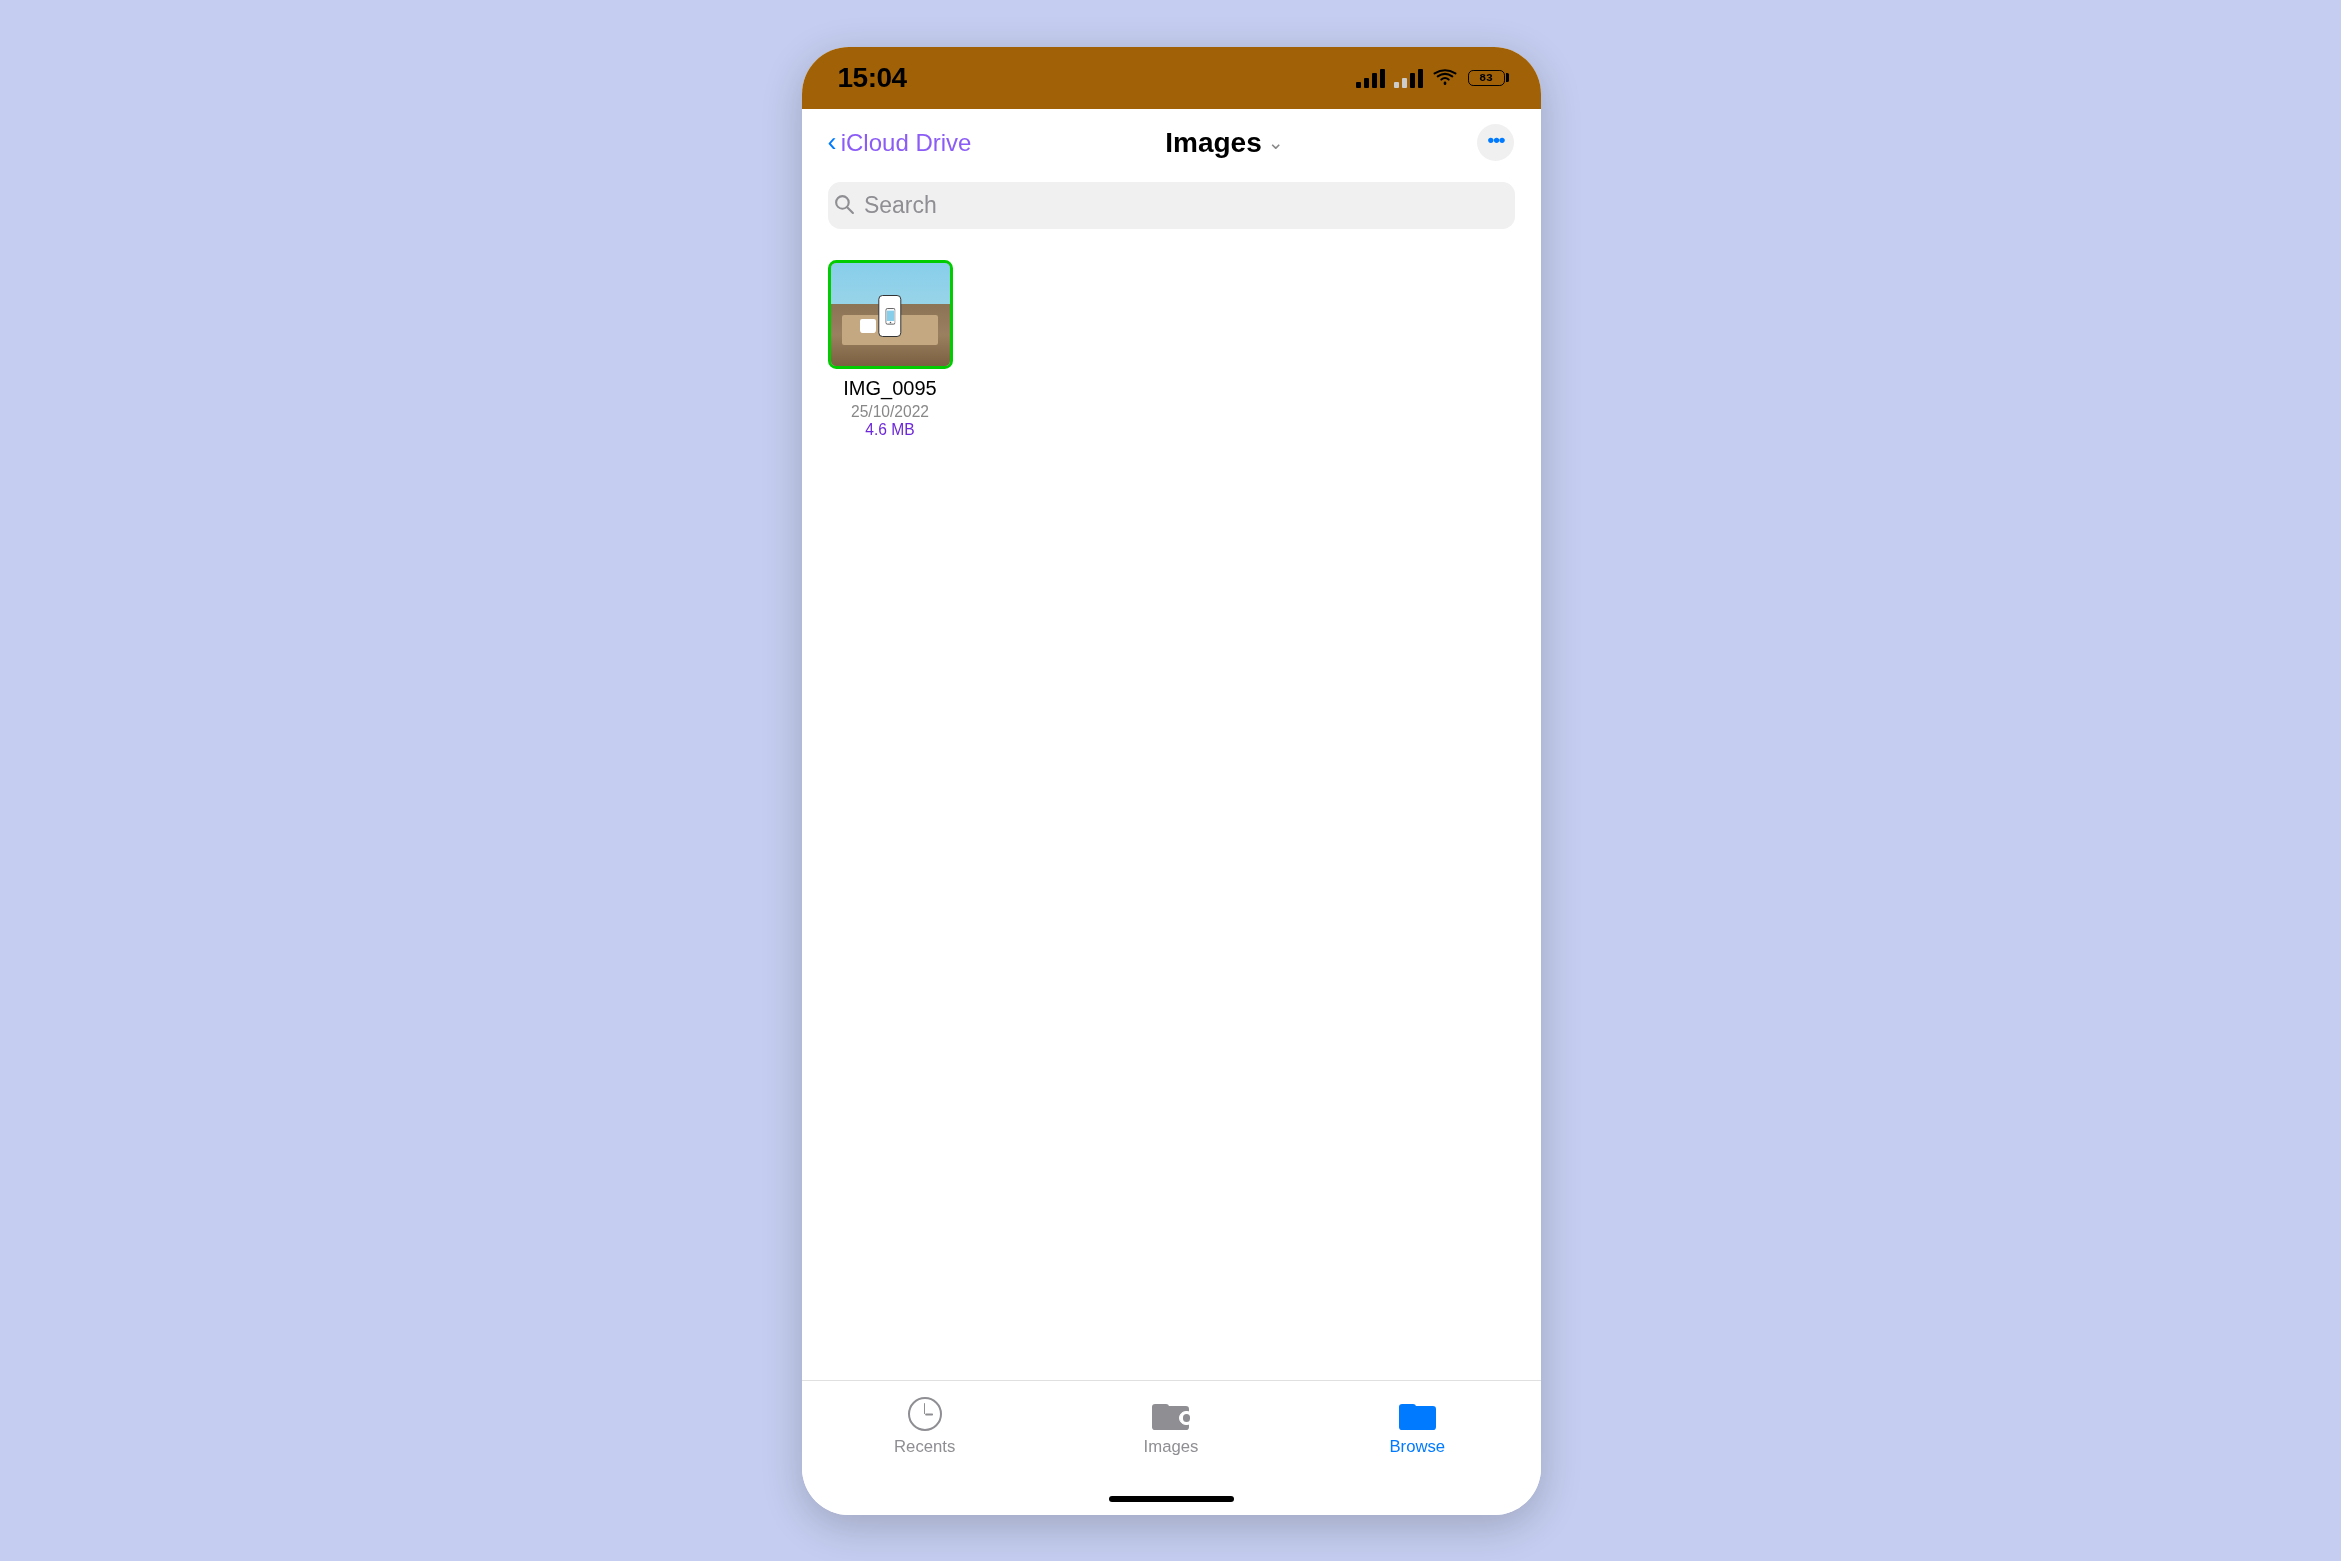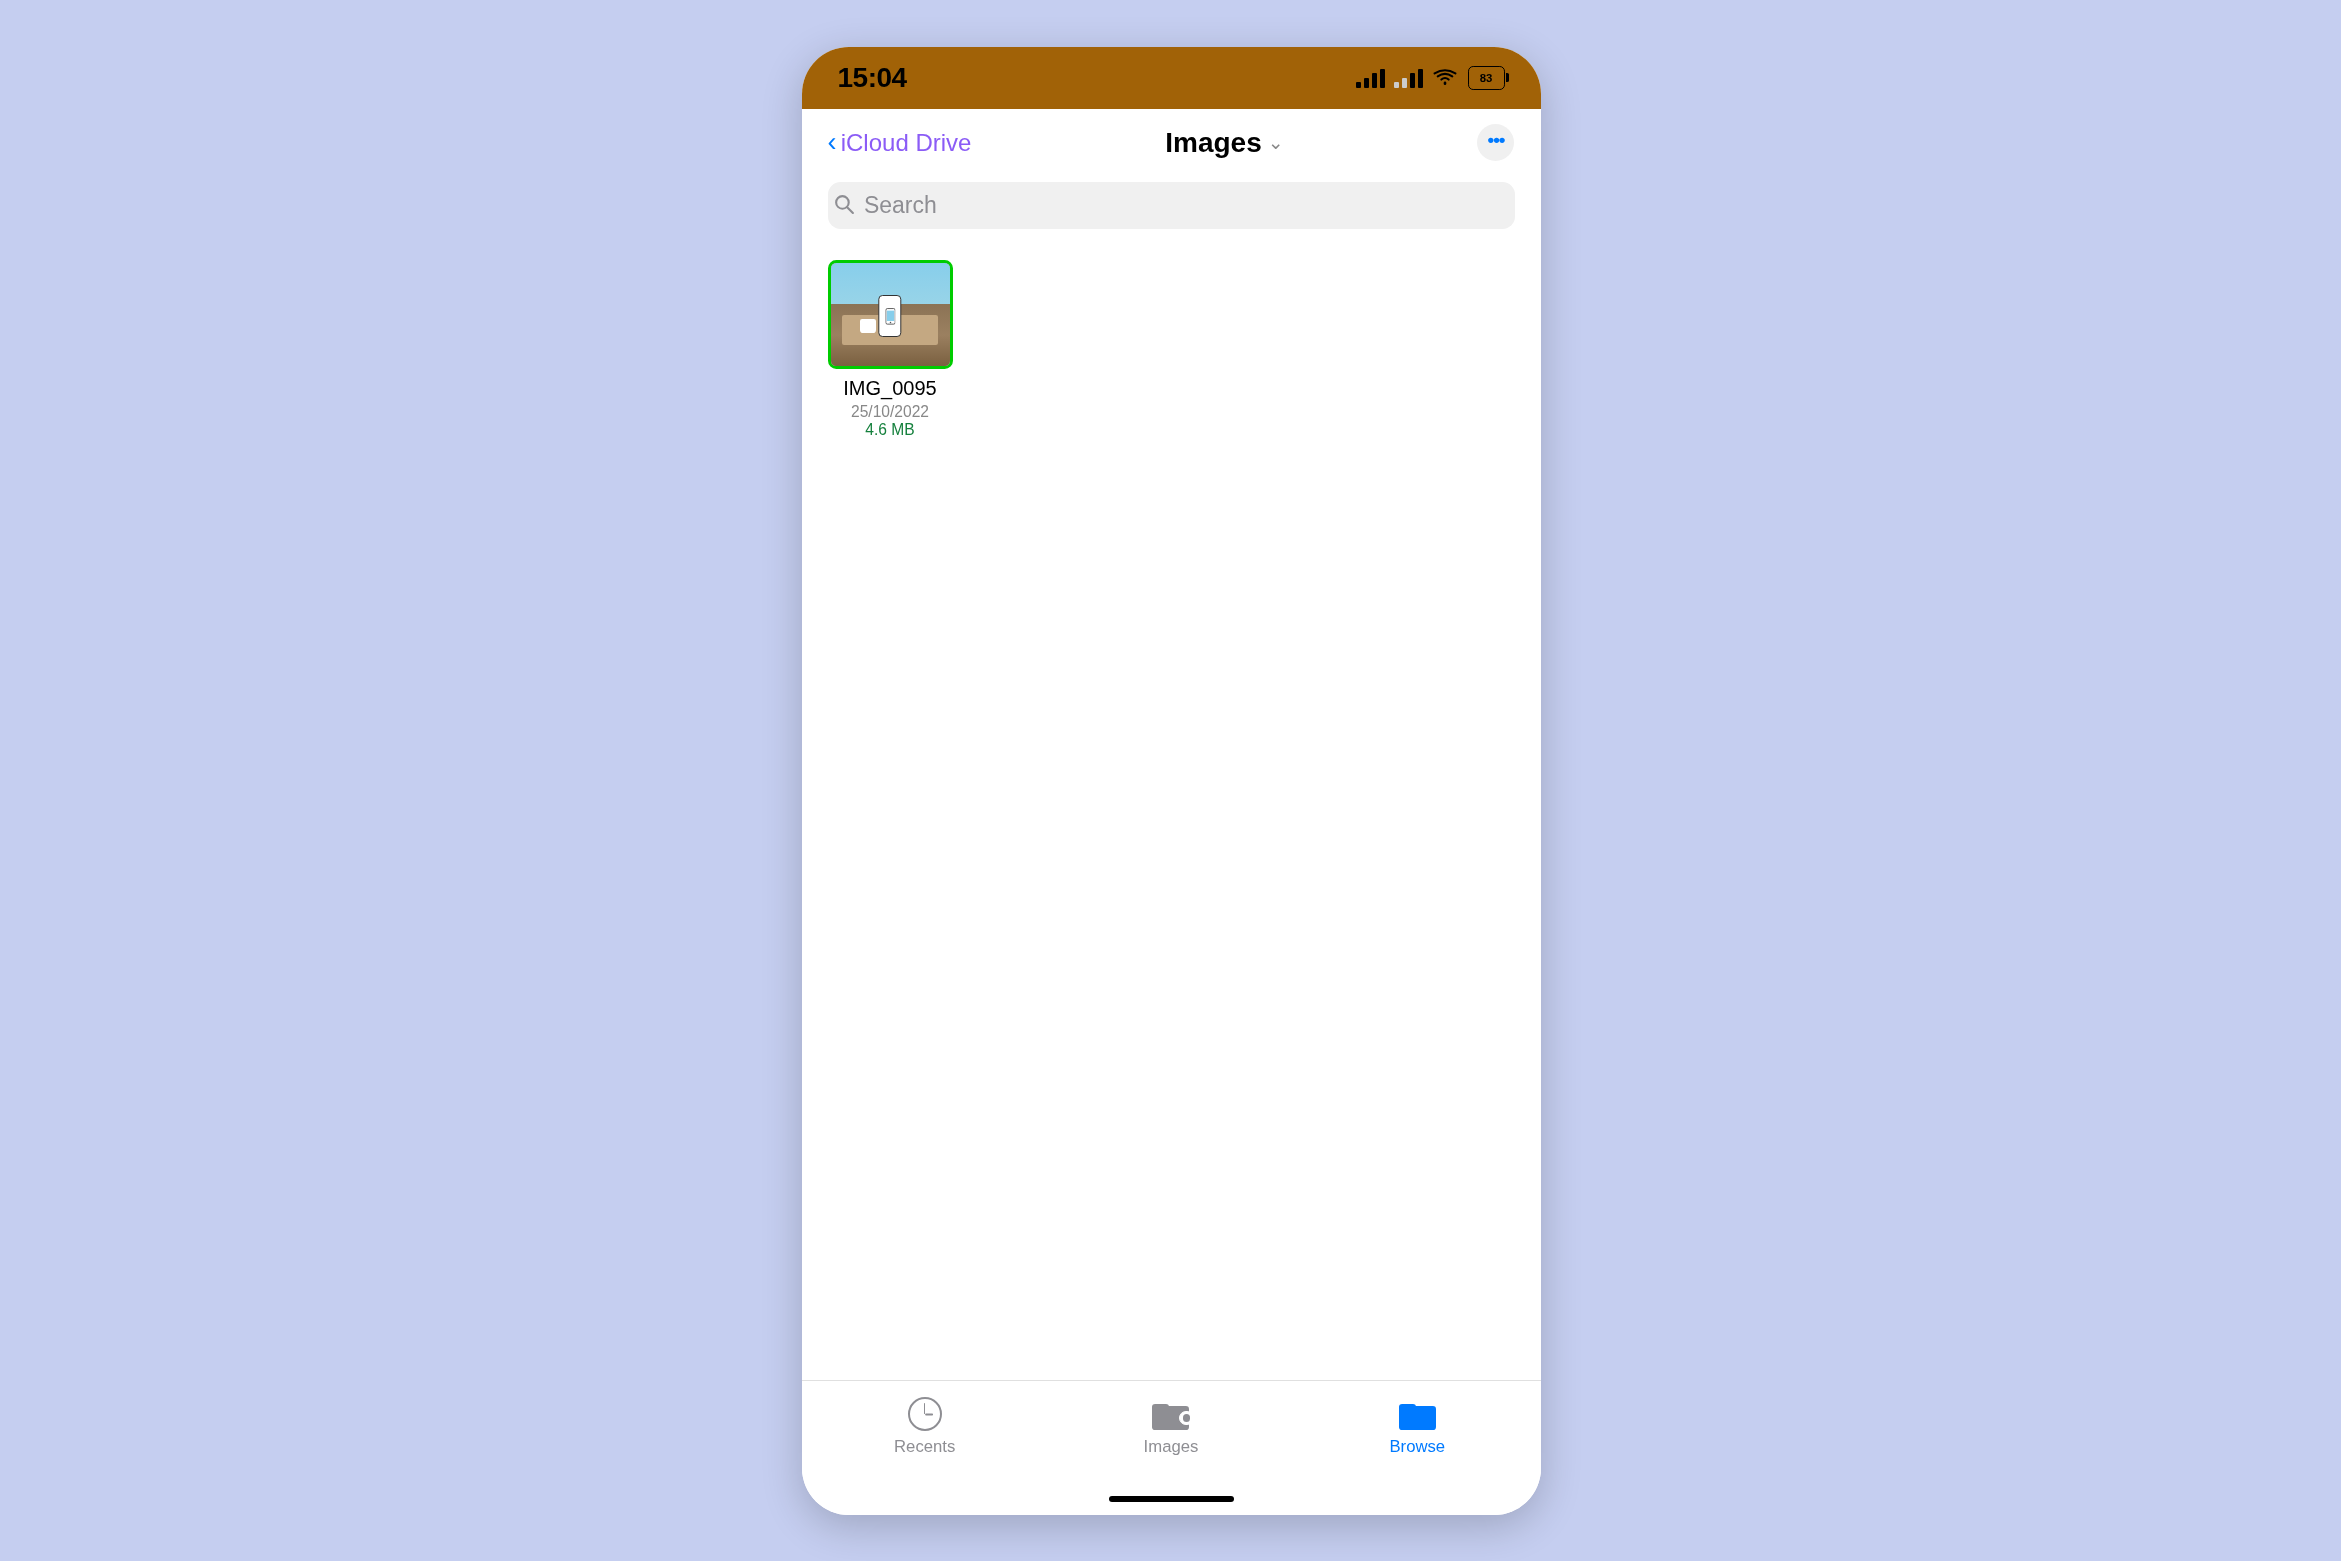--- a/index.html
+++ b/index.html
@@ -63,25 +63,26 @@
       border-radius: 1px;
     }
 
     .battery-badge {
       display: flex;
       align-items: center;
       justify-content: center;
       border: 1.6px solid #000;
       border-radius: 5.2px;
       width: 37px;
-      height: 24px;
+      height: 16px;
       font-size: 13.5px;
       font-weight: 700;
       color: #000;
       position: relative;
+      font-family: Liberation Mono, monospace;
     }
 
     .battery-badge::after {
       content: '';
       position: absolute;
       right: -5.2px;
       width: 2.6px;
       height: 8.3px;
       background: #000;
       border-radius: 0 1.6px 1.6px 0;
@@ -282,21 +283,21 @@
 
     .file-date {
       font-size: 15.6px;
       color: #888;
       margin-top: 3.1px;
       text-align: center;
     }
 
     .file-size {
       font-size: 15.6px;
-      color: #15803d;
+      color: #6d28d9;
       text-align: center;
     }
 
     
     .footer-info {
       text-align: center;
       padding: 10.4px 0 15.6px;
       background: #ffffff;
       flex-shrink: 0;
     }

